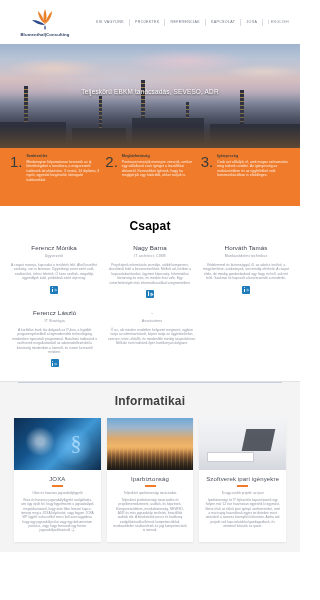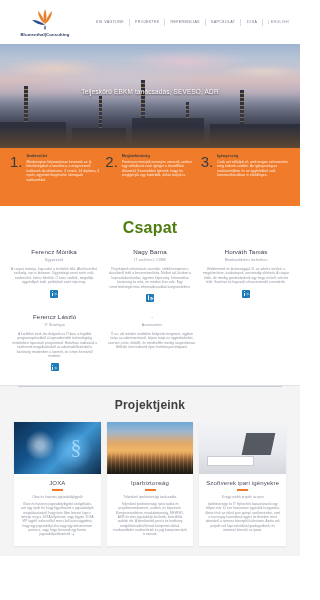--- a/index.html
+++ b/index.html
@@ -81,21 +81,21 @@
   .feature-title{
     font-size:3.7px;font-weight:700;color:#3a3a3a;margin-bottom:1.5px;
     letter-spacing:.1px;
   }
   .feature-text{
     font-size:3.4px;line-height:4.6px;color:#fdf0e6;letter-spacing:.05px;
   }
 
   
   .section-title{
-    text-align:center;font-size:16px;font-weight:700;color:#4d7c0f;
+    text-align:center;font-size:12px;font-weight:700;color:#000000;
     letter-spacing:.2px;padding:13px 8px 11px;
   }
   .team{display:flex;padding:0 8px;gap:4px;}
   .member{flex:1;text-align:center;padding:0 2px;}
   .member-name{
     font-size:6.2px;color:#3f4350;margin-bottom:3px;letter-spacing:.1px;
   }
   .member-role{
     font-size:3.6px;color:#9096a3;margin-bottom:5px;letter-spacing:.15px;
   }
@@ -280,21 +280,21 @@
     <div class="member">
       <div class="member-name">·</div>
       <div class="member-role">Asszisztens</div>
       <div class="member-bio">Ő az, aki minden rendetlen helyzetet megment, egyben tartja az adminisztrációt, képen tartja az ügyintézőinket, szervez, intéz, előállít, és mindenféle mindig szuperlatívan. Nélküle nem tudnánk ilyen hatékonyan dolgozni.</div>
     </div>
     <div class="spacer"></div>
   </div>
 
   <div class="projects-wrap">
     <div class="divider"></div>
-    <div class="proj-title">Projektjeink</div>
+    <div class="proj-title">Informatikai</div>
     <div class="cards">
 
       <div class="card">
         <div class="card-img img-joxa"></div>
         <div class="card-body">
           <div class="card-title">JOXA</div>
           <div class="card-rule"></div>
           <div class="card-text">Okos és hasznos jogszabályfigyelő</div>
           <div class="card-text" style="margin-top:3px;">Okos és hasznos jogszabályfigyelő szolgáltatás, ami úgy épült fel, hogy figyelmeztet a jogszabályok megváltozásáról, hogy órán főbe levezet kapcs. ismerje meg a JOXA folyóiratot, vagy legyen JOXA VIP ügyfél: soha nélkül merci kell azon aggódnia, hogy egy jogszabályt oka vagy egy dokumentum portos-e, vagy hogy lemaradt egy fontos jogszabályváltozásról :-).</div>
         </div>

